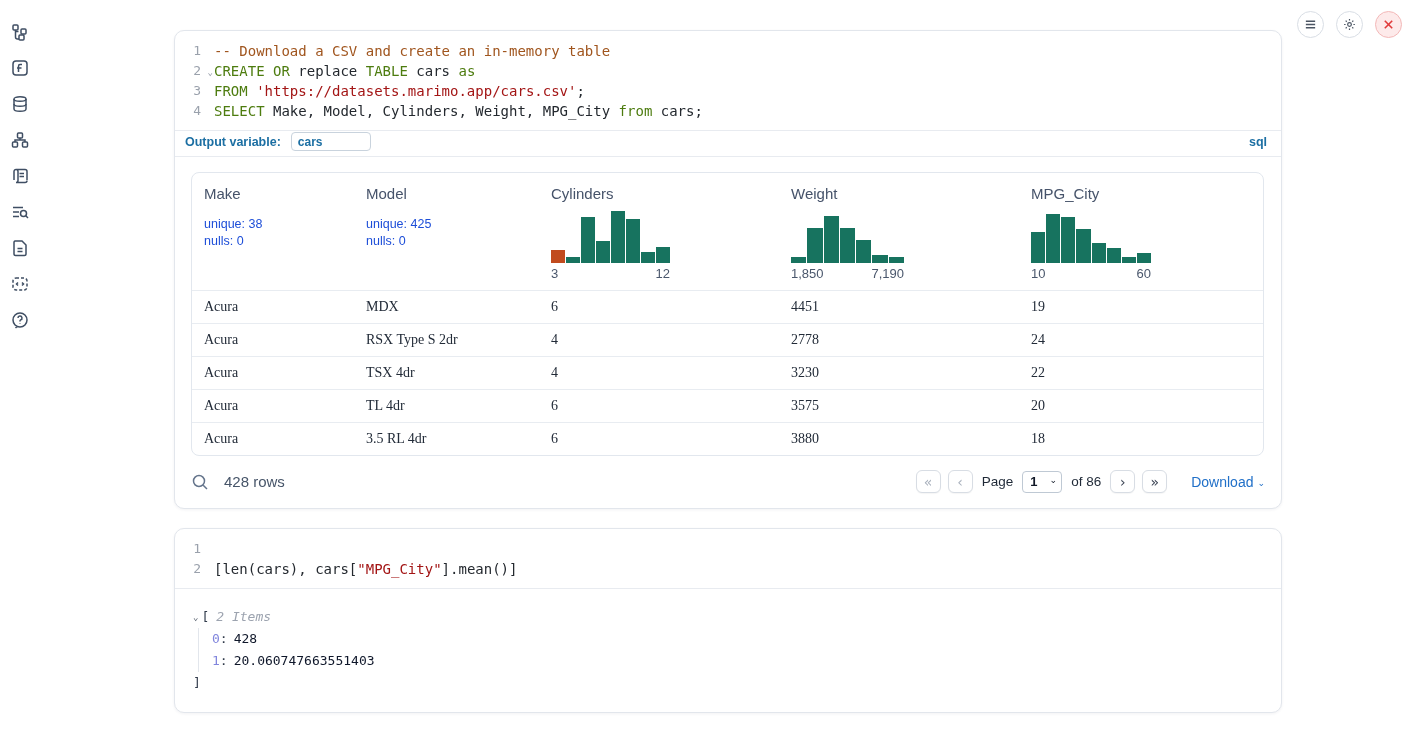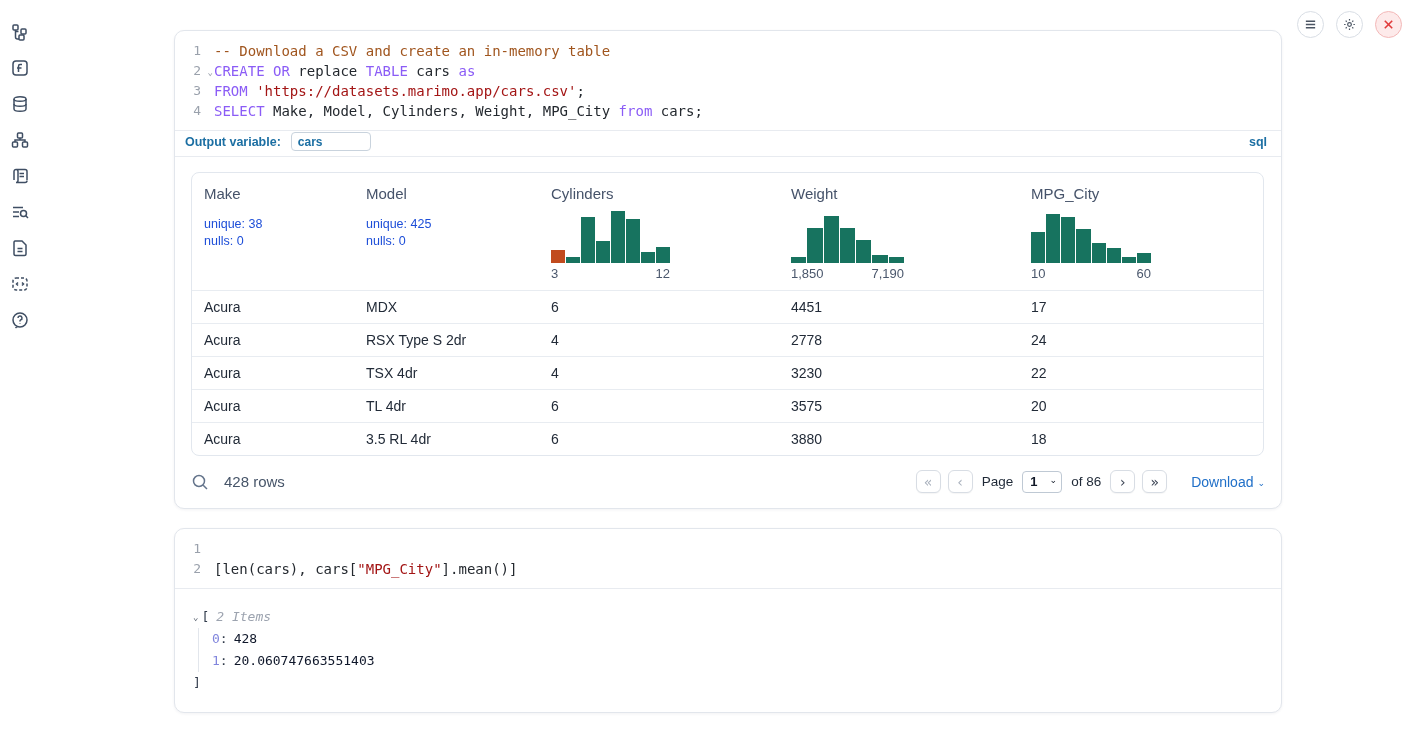--- a/index.html
+++ b/index.html
@@ -29,21 +29,21 @@
   .cell + .cell { margin-top:19px; }
 
   
   .code-area { padding:10px 0 9px 0; font-family:"DejaVu Sans Mono","Liberation Mono",monospace;
                font-size:14px; line-height:20px; }
   .code-line { display:flex; white-space:pre; }
   .gutter { width:26px; flex:0 0 26px; text-align:right; color:#9aa1ac;
             font-size:13px; position:relative; user-select:none; }
   .gutter .fold { position:absolute; right:-12px; top:1px; font-size:9px; color:#8b93a0; }
   .code-text { padding-left:13px; color:#24292f; }
-  .tok-kw  { color:#8b5cf6;margin-top:12px; }
+  .tok-kw  { color:#4d7c0f;margin-top:12px; }
   .tok-str { color:#a31515; }
   .tok-com { color:#a0551e; }
 
   
   .outvar-row { border-top:1px solid #e8ebf0; display:flex; align-items:center;
                 padding:0 14px 4px 10px; height:26px; }
   .outvar-label { color:#1c6fa3; font-weight:bold; font-size:12.5px; }
   .outvar-input { margin-left:10px; width:80px; height:19px; border:1px solid #c9d3dd;
                   border-radius:4px; font-size:12px; font-weight:bold; color:#1c6fa3;
                   padding:0 6px; font-family:inherit; outline:none; }
@@ -58,21 +58,21 @@
   .th-label { font-size:15px; color:#46536a; margin-bottom:9px; }
   .th-summary { font-size:12.5px; color:#1d4ed8; line-height:17px; margin-top:14px; }
   .hist-block { margin-top:7px; }
   .hist { display:flex; align-items:flex-end; gap:1px; height:52px; }
   .hist-bar { flex:1 1 0; background:#17735f; }
   .hist-bar.hl { background:#c14b1e; }
   .hist-axis { display:flex; justify-content:space-between; font-size:13px;
                color:#4a576c; margin-top:3px; }
   .t-row { border-top:1px solid #e8ecf1; height:33px; align-items:center;
            font-size:14px; color:#222b38; cursor:default; }
-  .t-cell { padding:0 12px; overflow:hidden; white-space:nowrap; }
+  .t-cell { padding:0 12px; overflow:hidden; white-space:nowrap;font-family:Liberation Serif, serif; }
 
   
   .t-footer { display:flex; align-items:center; padding:14px 16px 15px 16px; }
   .search-btn { width:18px; height:18px; color:#64748b; cursor:pointer; }
   .rowcount { margin-left:15px; font-size:15px; color:#475569;text-align:center; }
   .pager { margin-left:auto; display:flex; align-items:center; gap:7px; }
   .pg-btn { width:25px; height:23px; border:1px solid #d8dde4; border-radius:6px;
             background:#fff; box-shadow:0 1px 1px rgba(0,0,0,.04);
             display:flex; align-items:center; justify-content:center;
             font-size:14px; line-height:1; cursor:pointer; color:#3b4454;
@@ -291,21 +291,21 @@
                 </div>
             </div>
           </div>
         </div>
 
         <div class="t-grid t-row">
           <div class="t-cell">Acura</div>
           <div class="t-cell">MDX</div>
           <div class="t-cell">6</div>
           <div class="t-cell">4451</div>
-          <div class="t-cell">17</div>
+          <div class="t-cell">19</div>
         </div>
         <div class="t-grid t-row">
           <div class="t-cell">Acura</div>
           <div class="t-cell">RSX Type S 2dr</div>
           <div class="t-cell">4</div>
           <div class="t-cell">2778</div>
           <div class="t-cell">24</div>
         </div>
         <div class="t-grid t-row">
           <div class="t-cell">Acura</div>

